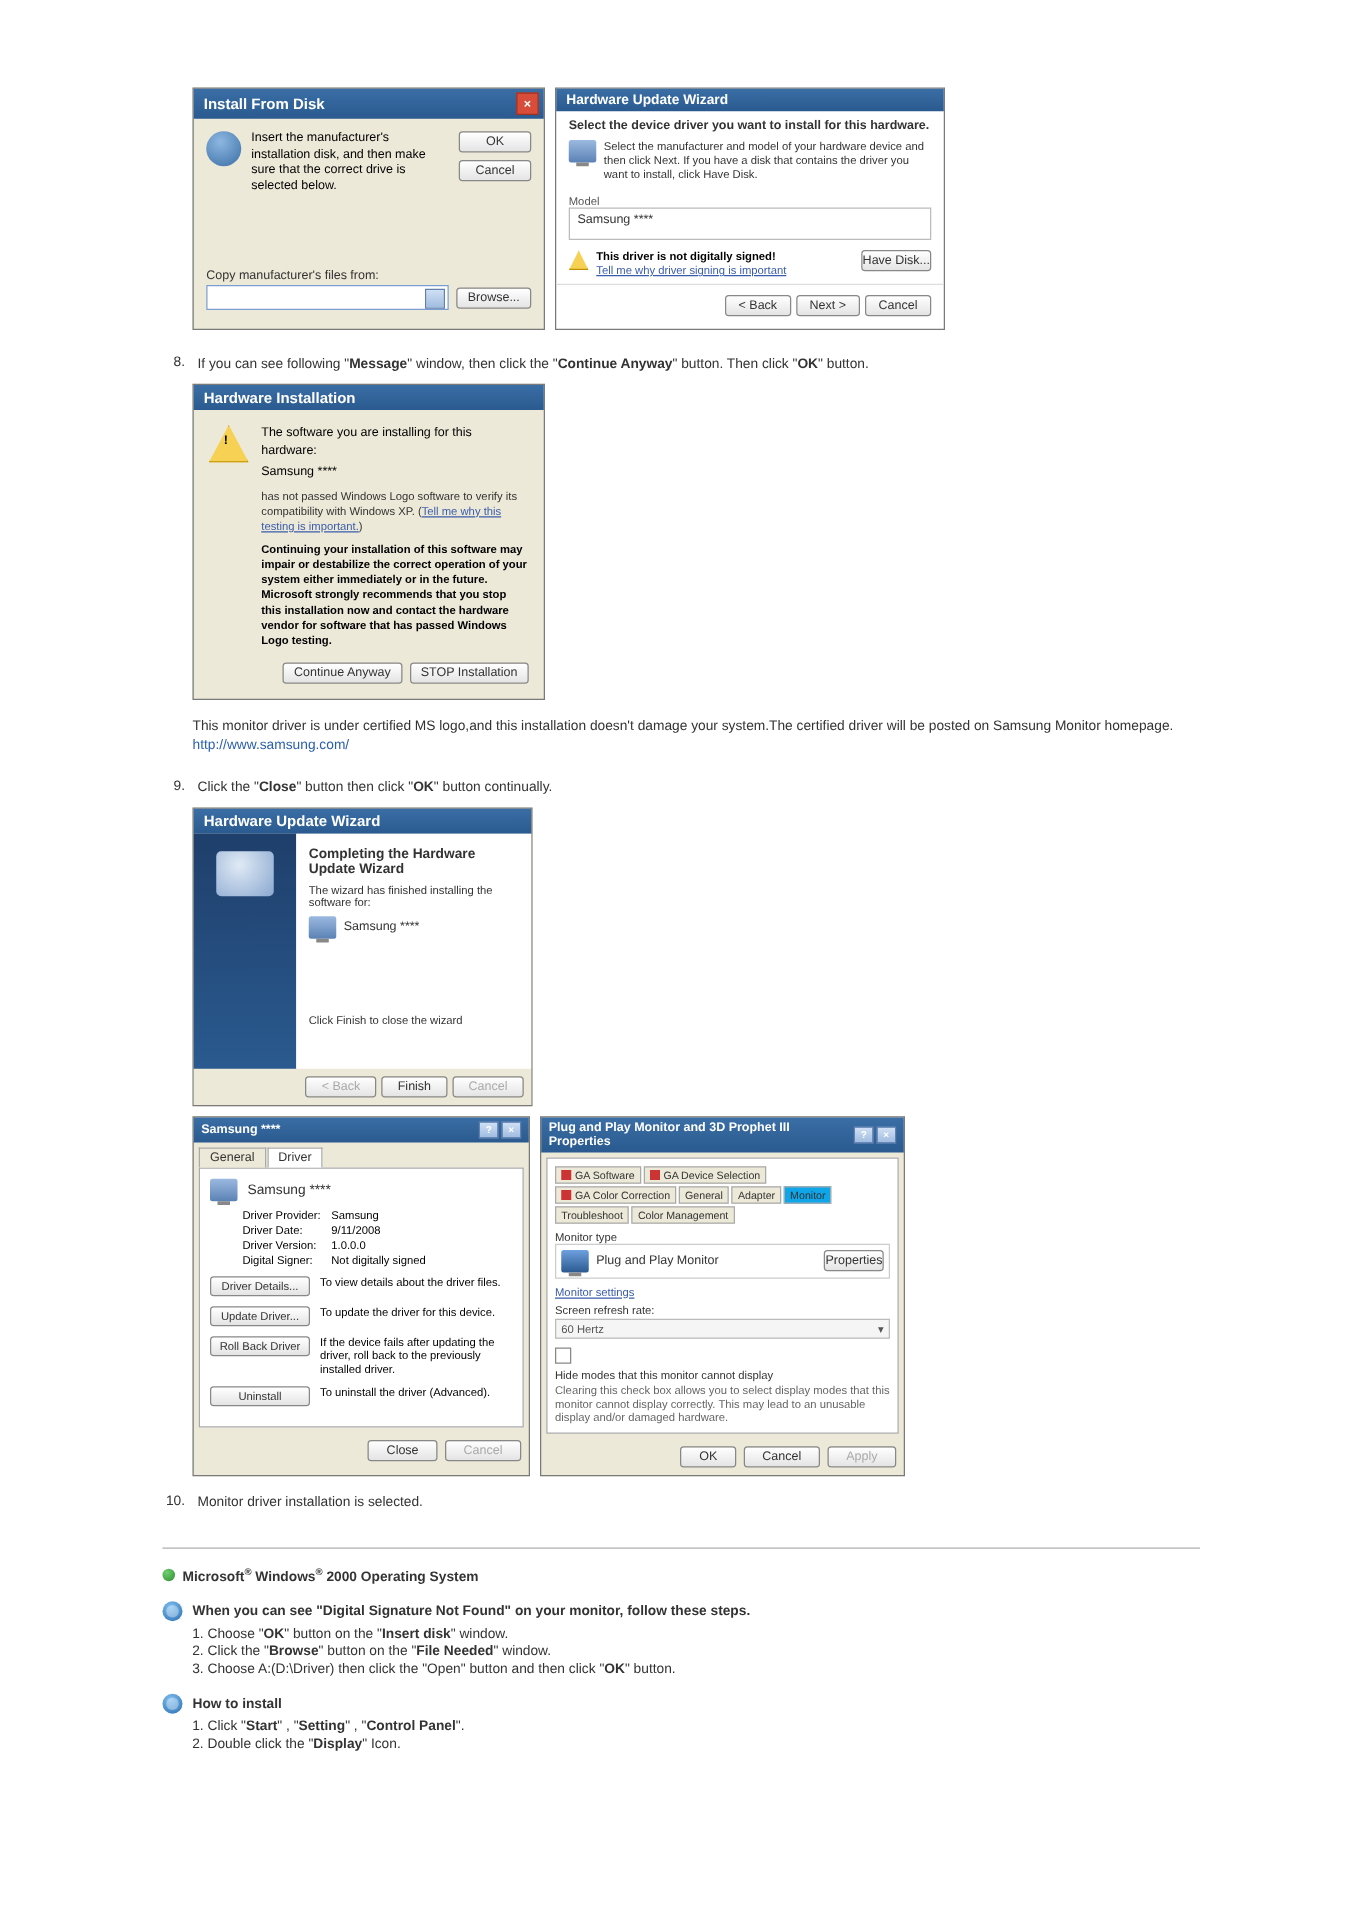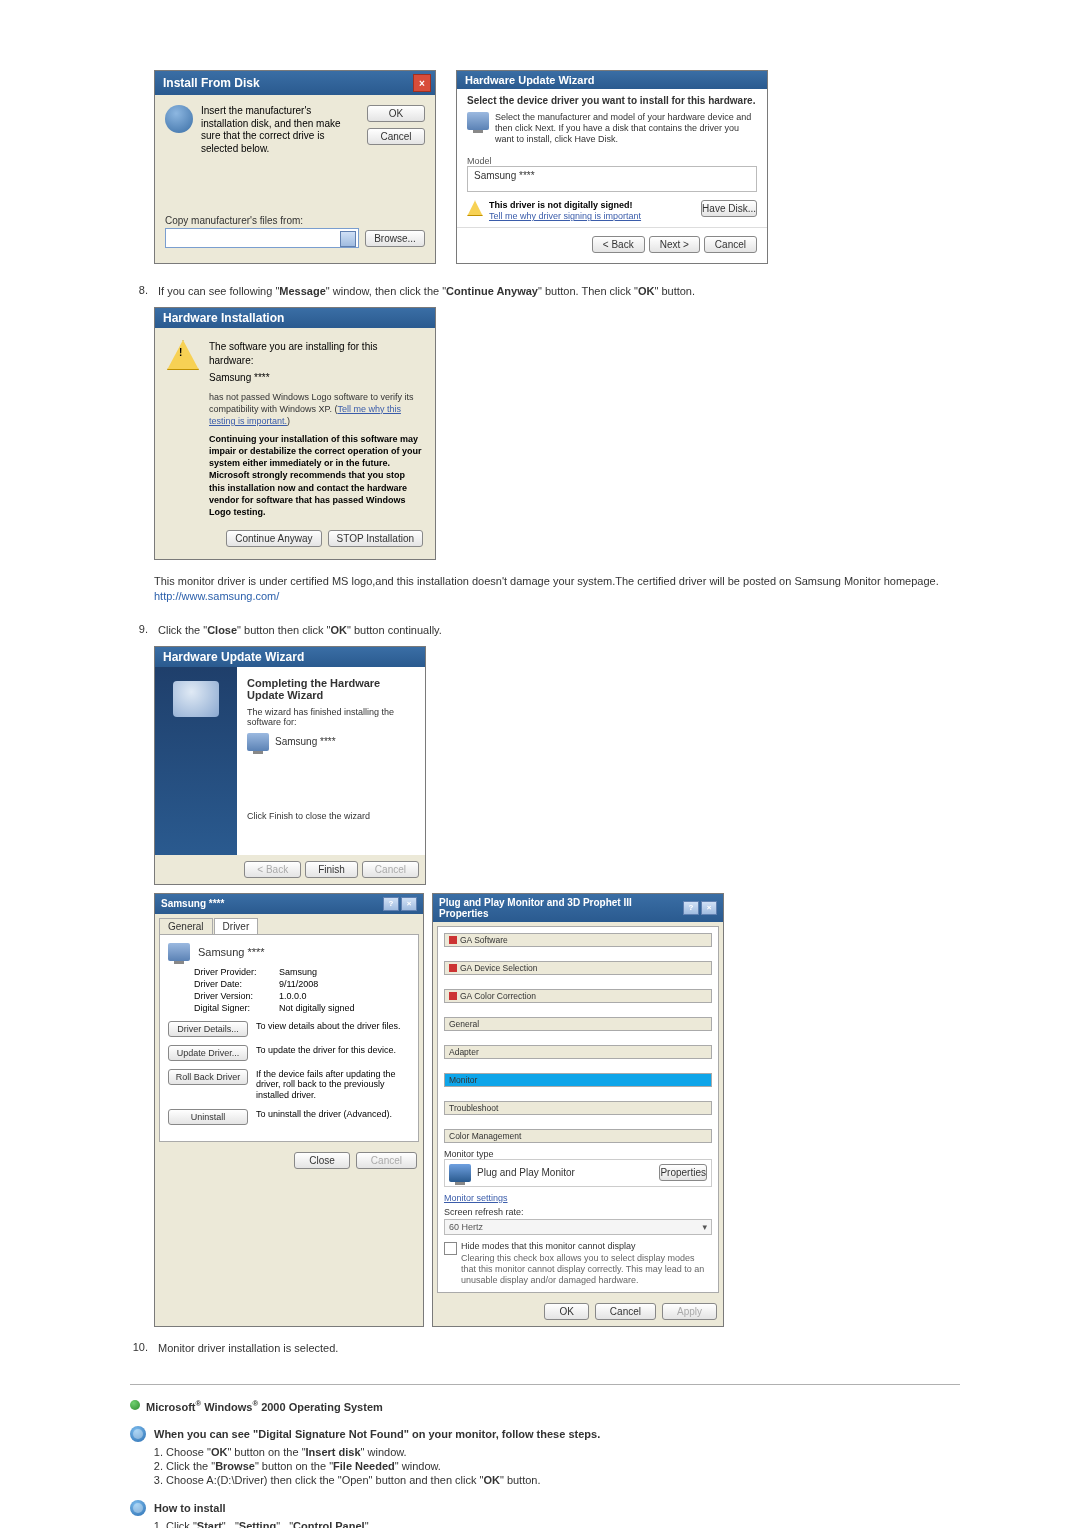--- a/index.html
+++ b/index.html
@@ -9,21 +9,21 @@
     font-family: Verdana, Arial, sans-serif;
     font-size: 11px;
     color: #333;
     width: 1080px;
   }
   .page {
     padding: 70px 120px 60px 130px;
   }
   .row-dialogs {
     display: flex;
-    gap: 20px;
+    gap: 8px;
     margin-left: 24px;
     margin-bottom: 20px;
   }
   
   .dlg {
     background: #ece9d8;
     border: 1px solid #7a7a7a;
     font-size: 10px;
   }
   .dlg-title {
@@ -260,40 +260,40 @@
   .tab.active { background:#fff; }
   .prop-body {
     margin:0 4px 4px; background:#fff; border:1px solid #aaa;
     padding:8px; min-height: 150px;
   }
   .prop-body .hdr {
     display:flex; gap:8px; align-items:center;
     margin-bottom:6px;
   }
   .kv { display:flex; font-size:9px; margin:2px 0 2px 26px; }
-  .kv .k { width:85px; color:#000; }
+  .kv .k { width:71px; color:#000; }
   .kv .v { color:#000; }
   .btn-row {
     display:flex; align-items:flex-start; gap:8px;
     margin: 8px 0;
   }
   .btn-row .xp-btn { width:78px; flex:none; font-size:9px; }
   .btn-row .desc { font-size:9px; color:#000; line-height:1.2; }
   .prop-foot {
     display:flex; justify-content:flex-end; gap:6px;
     padding: 6px;
   }
   .prop-foot .xp-btn { padding:2px 14px; }
   
   .prophet-body {
     margin: 4px; background:#fff; border:1px solid #aaa;
     min-height: 160px; padding:6px;
   }
   .mini-tabs {
-    display:flex; flex-wrap:wrap; gap:14px; font-size:8.5px;flex-direction:column;
+    display:flex; flex-wrap:wrap; gap:2px; font-size:8.5px;
   }
   .mini-tab {
     border:1px solid #aaa; padding:1px 4px; background:#ece9d8;
     display:flex; align-items:center; gap:3px;
   }
   .sq { width:8px; height:8px; background:#c33; display:inline-block; }
   .mini-tab.active { background:#0ea5e9; }
   .proph-section {
     margin-top:6px;
   }
@@ -302,21 +302,21 @@
     border:1px solid #ccc; padding:4px;
   }
   .link-sm { font-size:9px; color:#3a5caa; text-decoration:underline; margin-top:6px; display:block; }
   .readonly-box {
     border:1px solid #bbb; background:#f5f5f5;
     font-size:9px; color:#555; padding:2px 4px; margin-top:2px;
     display:flex; justify-content:space-between; align-items:center;
   }
   .chk-row {
     display:flex; gap:4px; align-items:flex-start; font-size:9px;
-    margin-top:6px; line-height:1.2;
+    margin-top:6px; line-height:1.2;flex-direction:column;
   }
   .chk { width:11px; height:11px; border:1px solid #888; background:#fff; flex:none; margin-top:1px;}
   hr.sep {
     border: none;
     border-top: 1px solid #b0b0b0;
     margin: 28px 0 14px;
   }
   .os-head {
     display:flex; align-items:center; gap:6px;
     font-weight:bold;

